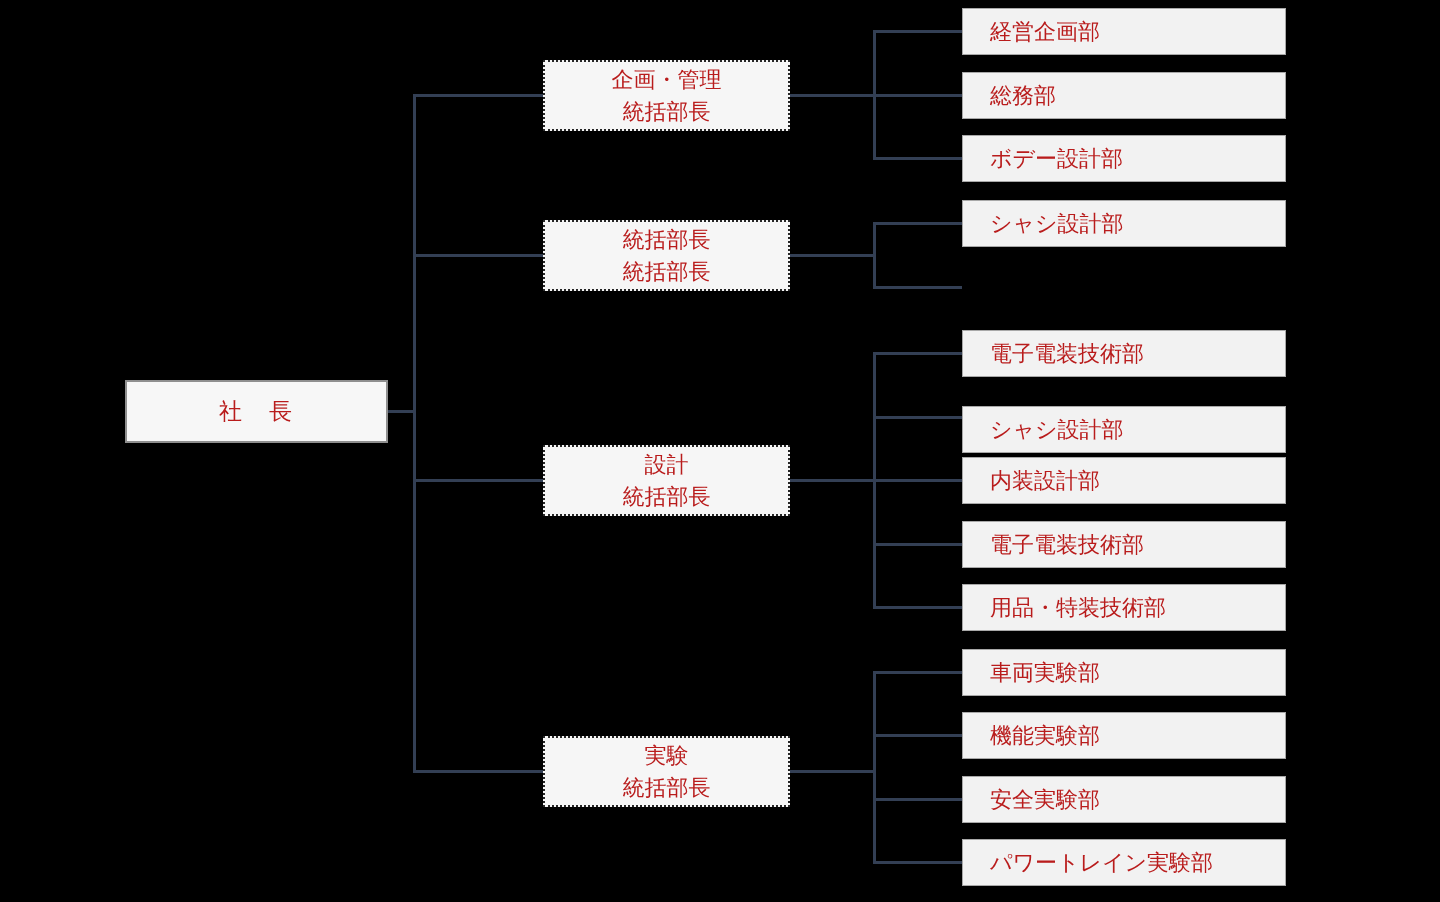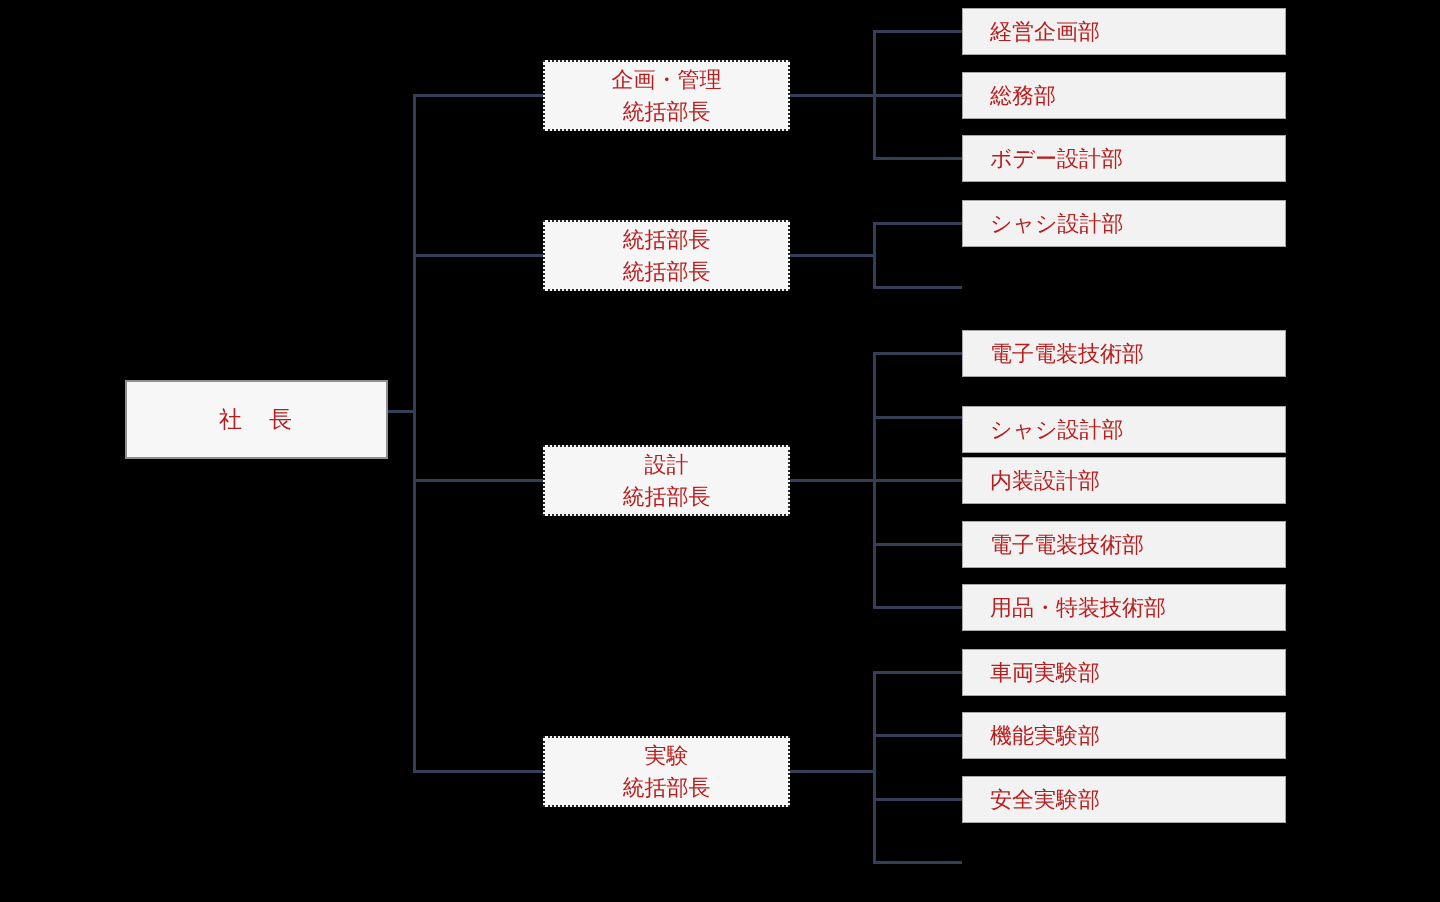--- a/index.html
+++ b/index.html
@@ -16,21 +16,21 @@
     width: 1440px;
     height: 902px;
     background: #000000;
   }
   .box {
     position: absolute;
     box-sizing: border-box;
     color: #b91c1c;
   }
   .president {
-    left: 125px; top: 380px; width: 263px; height: 79px;
+    left: 125px; top: 380px; width: 263px; height: 63px;
     background: #F7F7F7;
     border: 2px solid #8F8F8F;
     display: flex; align-items: center; justify-content: center;
     font-size: 23px;
     letter-spacing: 2px;
   }
   .manager {
     left: 543px; width: 247px; height: 71px;
     background: #F6F6F6;
     border: 2px dotted #262626;
@@ -88,20 +88,21 @@
 
   <div class="box dept" style="top:330px">電子電装技術部</div>
   <div class="box dept" style="top:406px">シャシ設計部</div>
   <div class="box dept" style="top:457px">内装設計部</div>
   <div class="box dept" style="top:521px">電子電装技術部</div>
   <div class="box dept" style="top:649px">車両実験部</div>
 
   <div class="box dept" style="top:584px">用品・特装技術部</div>
   <div class="box dept" style="top:776px">安全実験部</div>
   <div class="box dept" style="top:712px">機能実験部</div>
+  <div class="box dept" style="top:839px">パワートレイン実験部</div>
 
   <div class="line hline" style="left:388px; top:410px; width:27px"></div>
   <div class="line vline" style="left:413px; top:94px; height:679px"></div>
 
   <div class="line hline" style="left:413px; top:94px;  width:130px"></div>
   <div class="line hline" style="left:413px; top:254px; width:130px"></div>
   <div class="line hline" style="left:413px; top:479px; width:130px"></div>
   <div class="line hline" style="left:413px; top:770px; width:130px"></div>
 
   <div class="line hline" style="left:790px; top:94px;  width:172px"></div>

